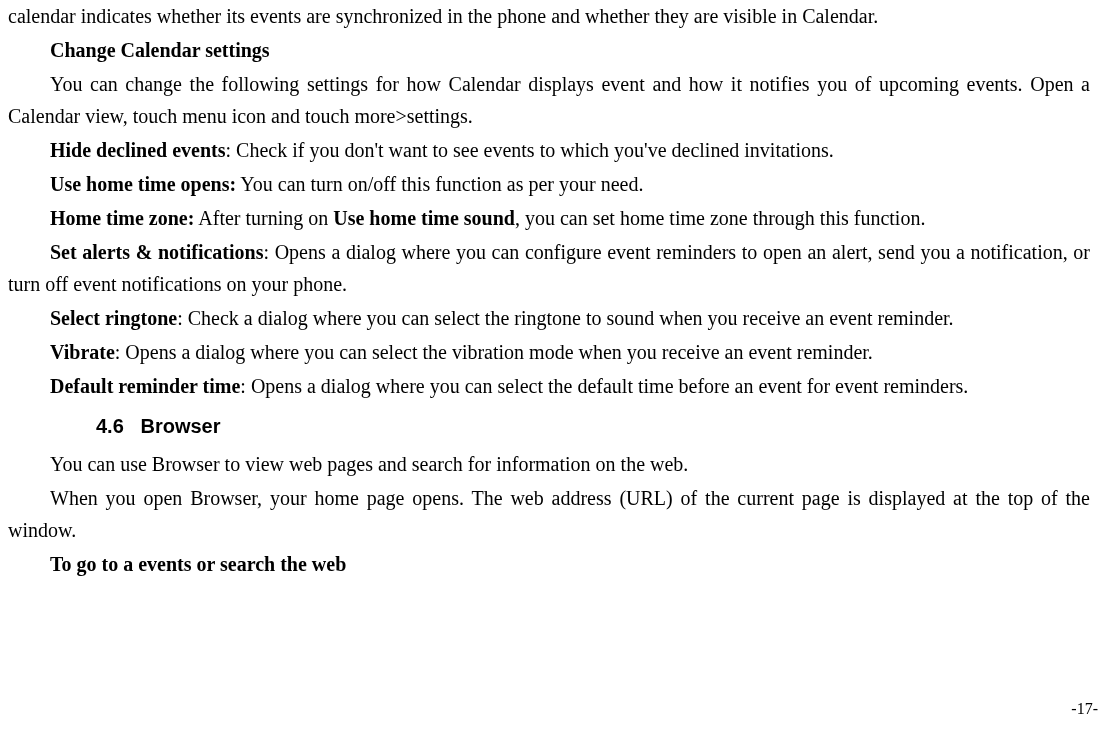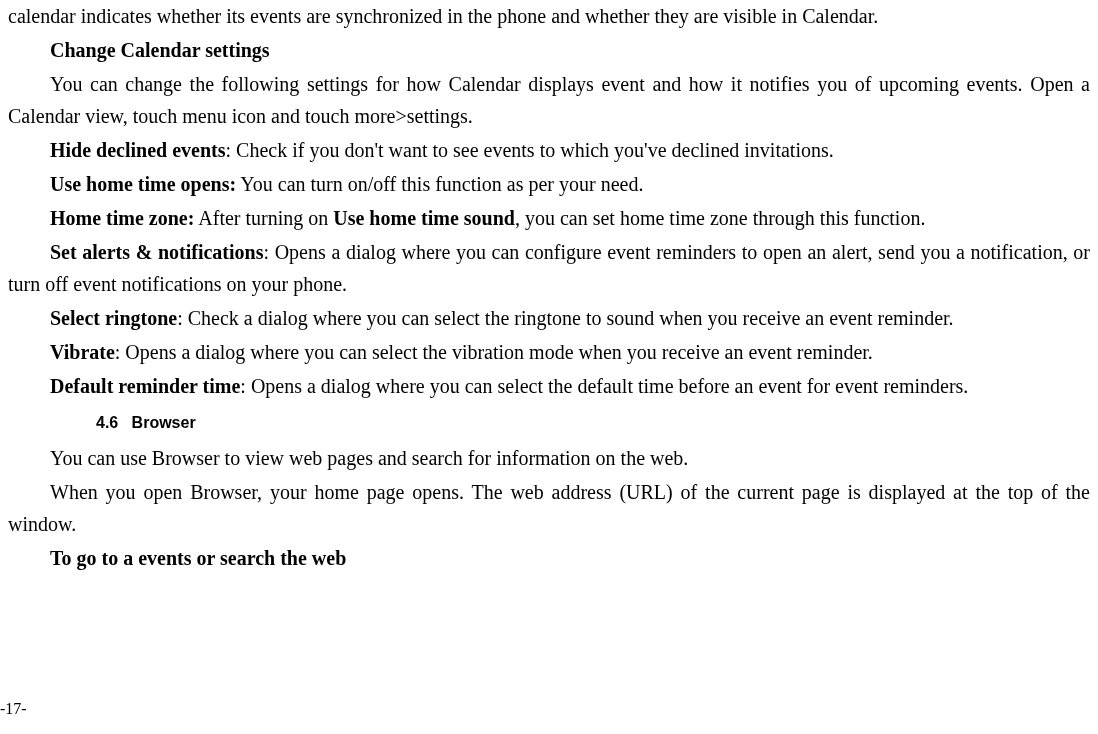--- a/index.html
+++ b/index.html
@@ -29,31 +29,31 @@
     }
     .para.indented {
       text-indent: 42px;
     }
     .bold {
       font-weight: bold;
     }
     .section-heading {
       font-family: Arial, Helvetica, sans-serif;
       font-weight: bold;
-      font-size: 16px;
+      font-size: 20px;
       margin-left: 88px;
       margin-top: 8px;
       margin-bottom: 6px;
     }
     .footer {
       position: absolute;
       bottom: 12px;
       left: 0;
       right: 0;
-      text-align: left;
+      text-align: right;
       font-size: 16px;
     }
   </style>
 </head>
 <body>
 
 <div class="content">
 
   <p class="para first-line">
     <span>calendar indicates whether its events are synchronized in the phone and whether they are visible in Calendar.</span>

